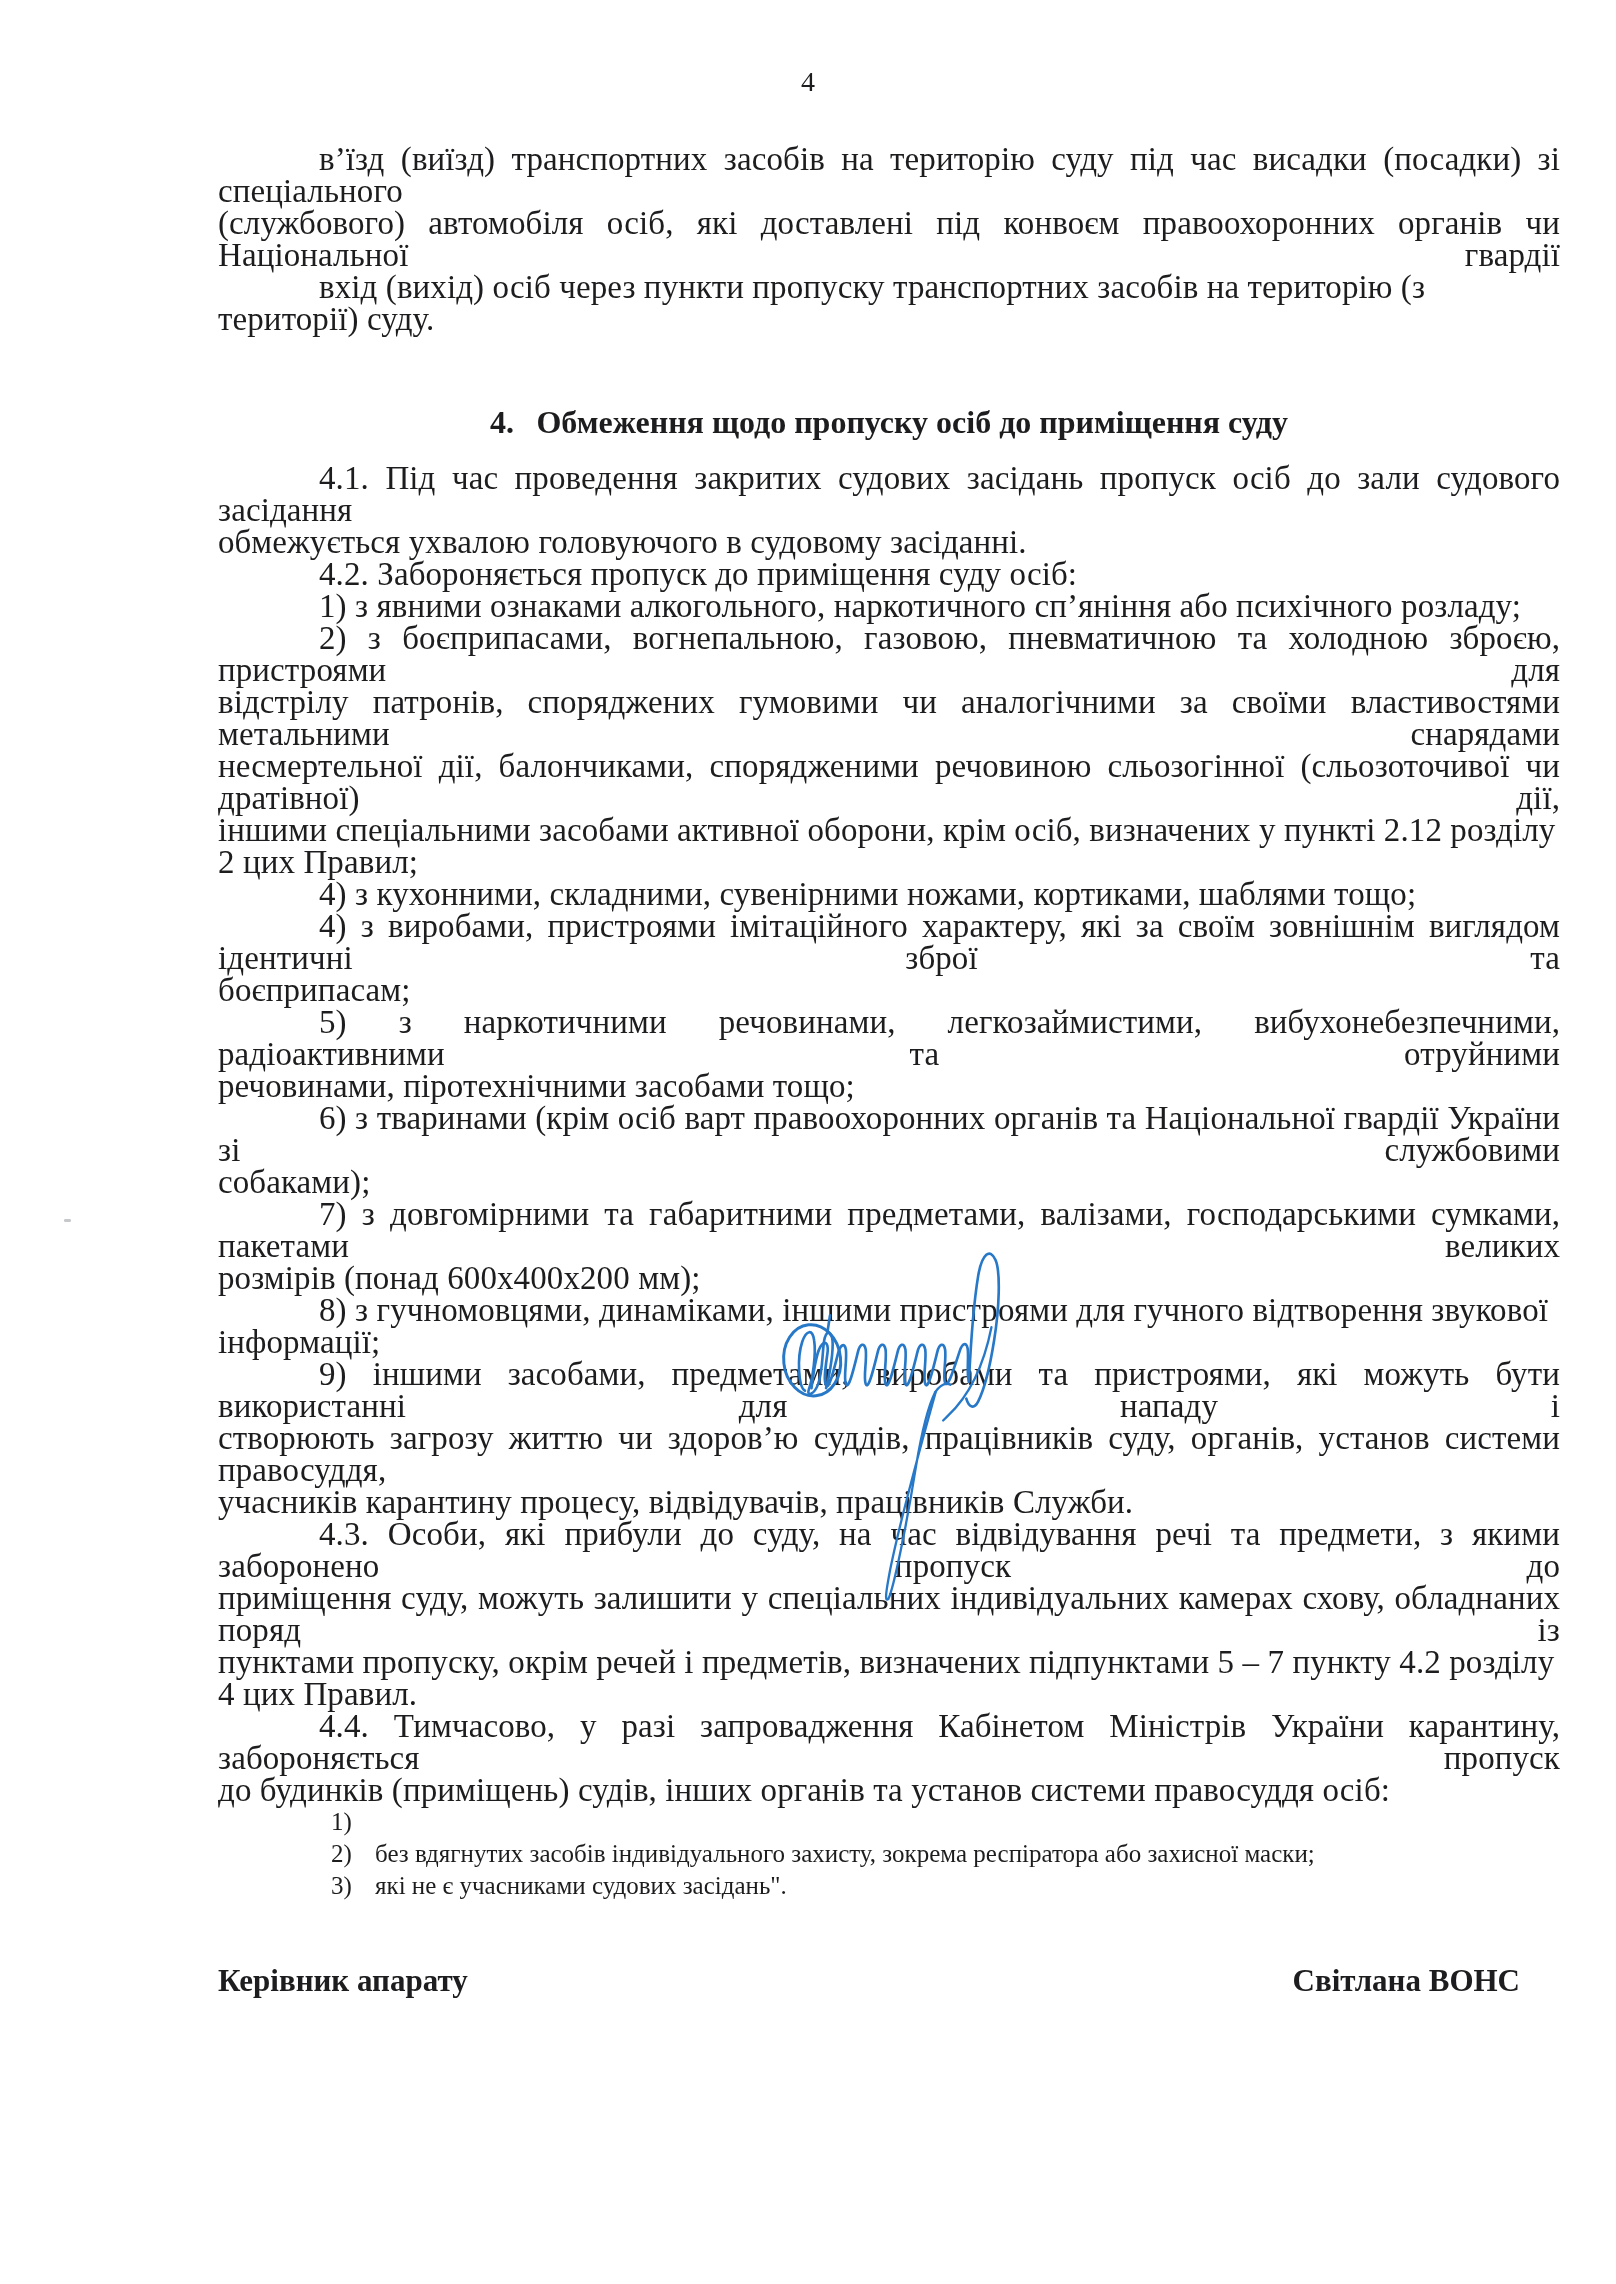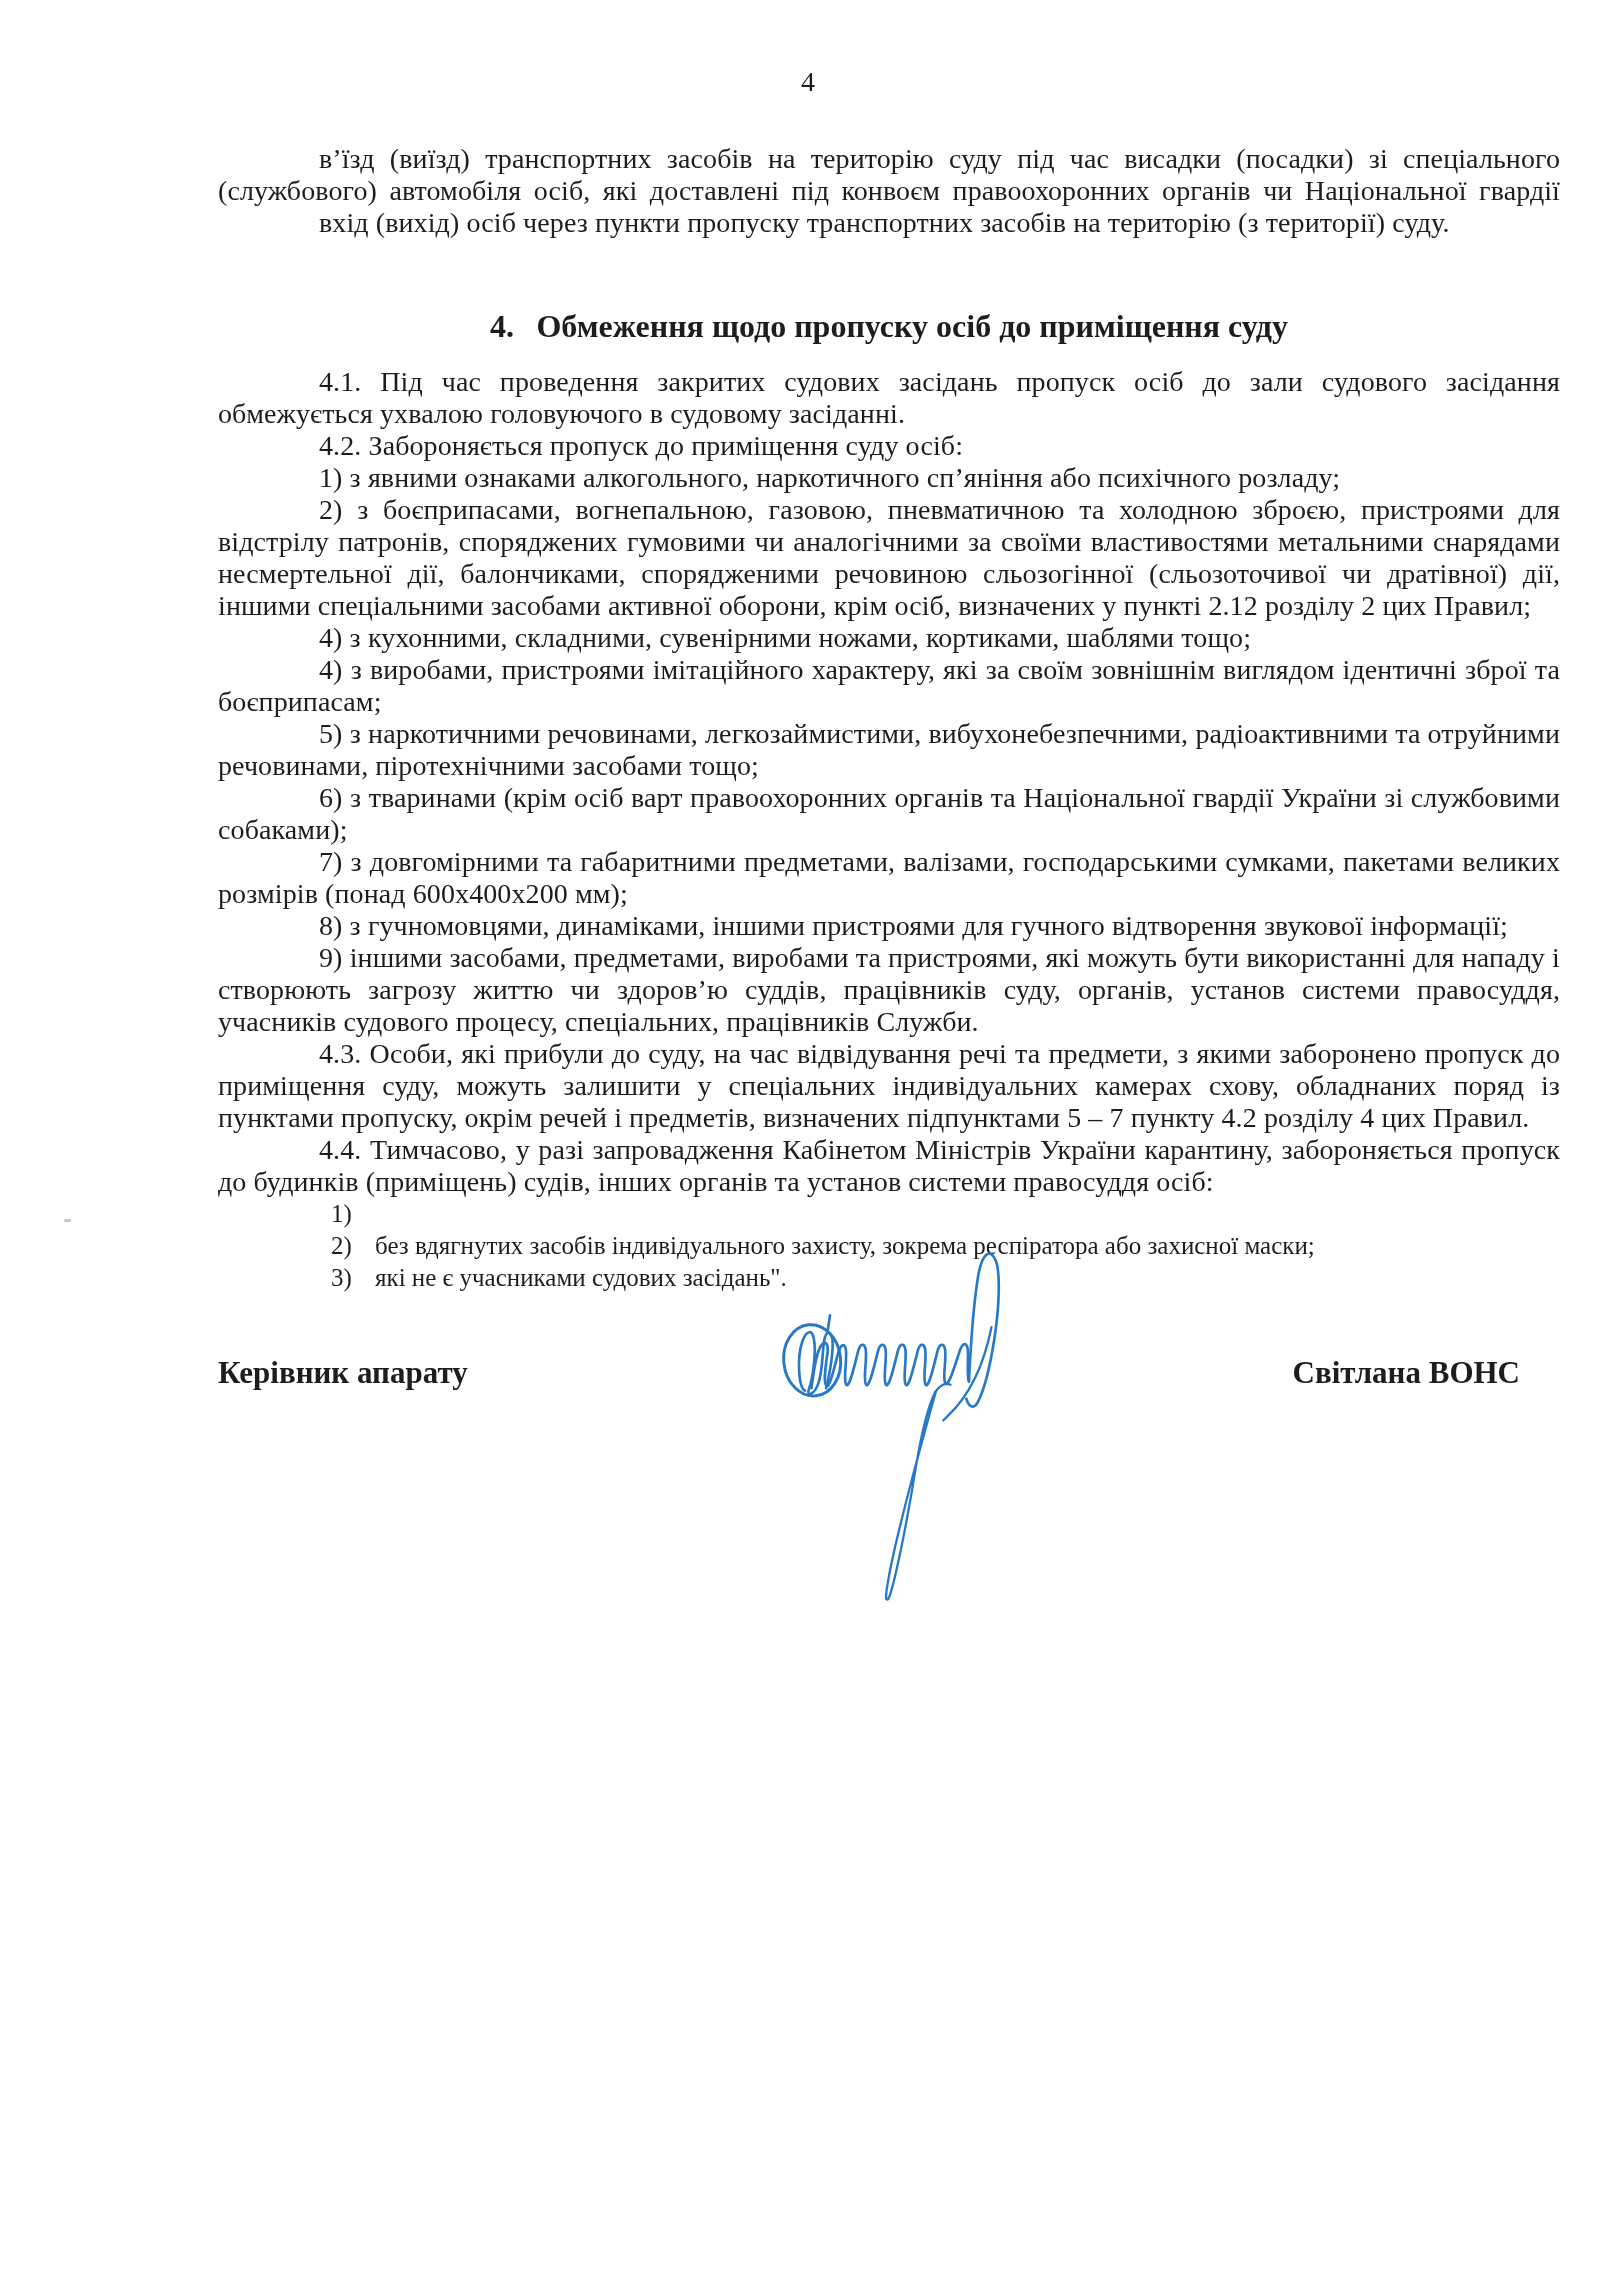--- a/index.html
+++ b/index.html
@@ -12,21 +12,21 @@
     box-sizing:border-box;
     padding:66px 56px 0 218px;
     overflow:hidden;
   }
   .pagenum{
     position:absolute; left:0; top:66px; width:1616px;
     text-align:center; font-size:28px; line-height:32px;
   }
   .flow{ margin-top:77px; }
   .ln{
-    font-size:28px; line-height:32px; letter-spacing:0.1px;
+    font-size:33px; line-height:32px; letter-spacing:0.1px;
   }
   .j{ text-align:justify; text-align-last:justify; }
   .ind{ text-indent:101px; }
   .heading{
     margin-top:71px; margin-bottom:24px;
     text-align:center; font-weight:bold;
     font-size:32px; line-height:32px;
   }
   .heading .hnum{ padding-right:22.5px; }
   .sub{
@@ -94,21 +94,21 @@
     <div class="ln j ind">6) з тваринами (крім осіб варт правоохоронних органів та Національної гвардії України зі службовими</div>
     <div class="ln">собаками);</div>
 
     <div class="ln j ind">7) з довгомірними та габаритними предметами, валізами, господарськими сумками, пакетами великих</div>
     <div class="ln">розмірів (понад 600х400х200 мм);</div>
 
     <div class="ln ind">8) з гучномовцями, динаміками, іншими пристроями для гучного відтворення звукової інформації;</div>
 
     <div class="ln j ind">9) іншими засобами, предметами, виробами та пристроями, які можуть бути використанні для нападу і</div>
     <div class="ln j">створюють загрозу життю чи здоров’ю суддів, працівників суду, органів, установ системи правосуддя,</div>
-    <div class="ln">учасників судового процесу, спеціальних, працівників Служби.</div>
+    <div class="ln">учасників карантину процесу, відвідувачів, працівників Служби.</div>
 
     <div class="ln j ind">4.3. Особи, які прибули до суду, на час відвідування речі та предмети, з якими заборонено пропуск до</div>
     <div class="ln j">приміщення суду, можуть залишити у спеціальних індивідуальних камерах схову, обладнаних поряд із</div>
     <div class="ln">пунктами пропуску, окрім речей і предметів, визначених підпунктами 5 – 7 пункту 4.2 розділу 4 цих Правил.</div>
 
     <div class="ln j ind">4.4. Тимчасово, у разі запровадження Кабінетом Міністрів України карантину, забороняється пропуск</div>
     <div class="ln">до будинків (приміщень) судів, інших органів та установ системи правосуддя осіб:</div>
 
     <div class="sub">
       <span class="num">1)</span>

